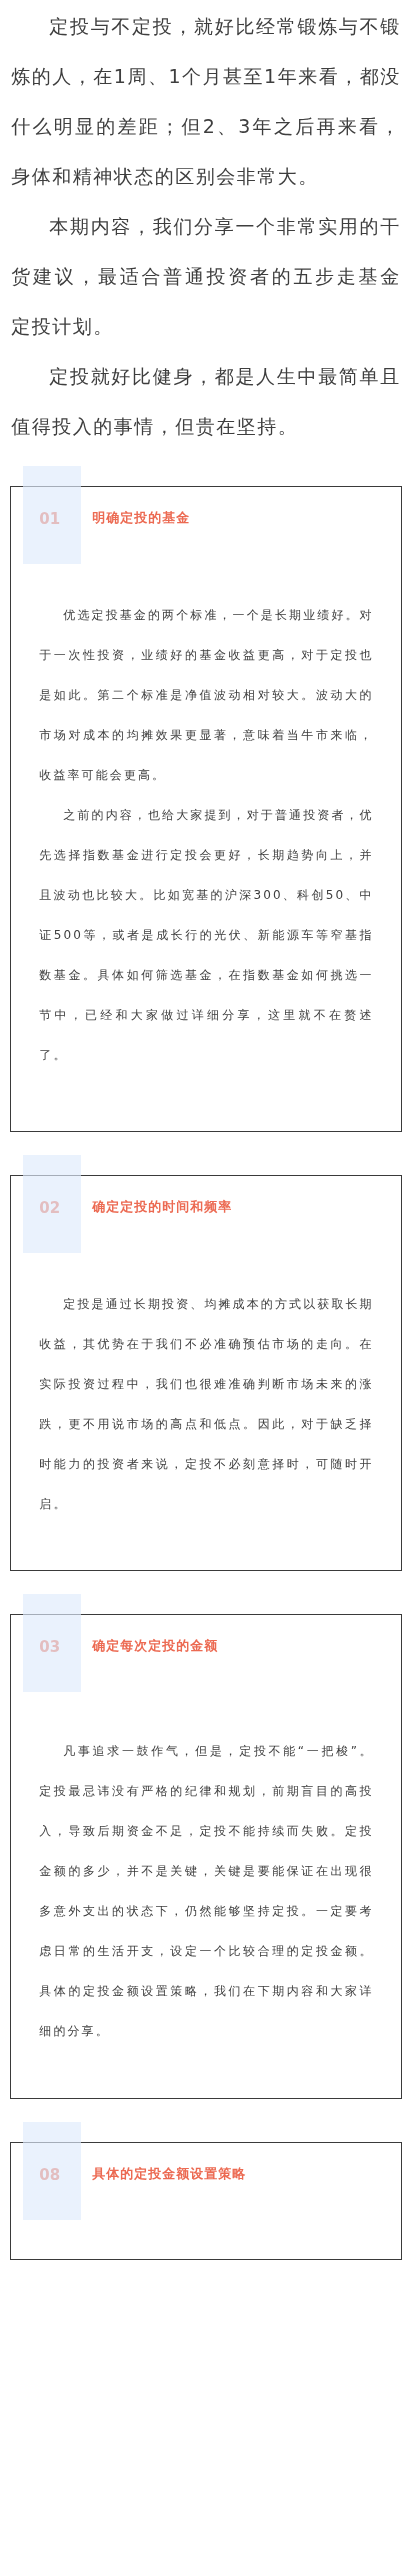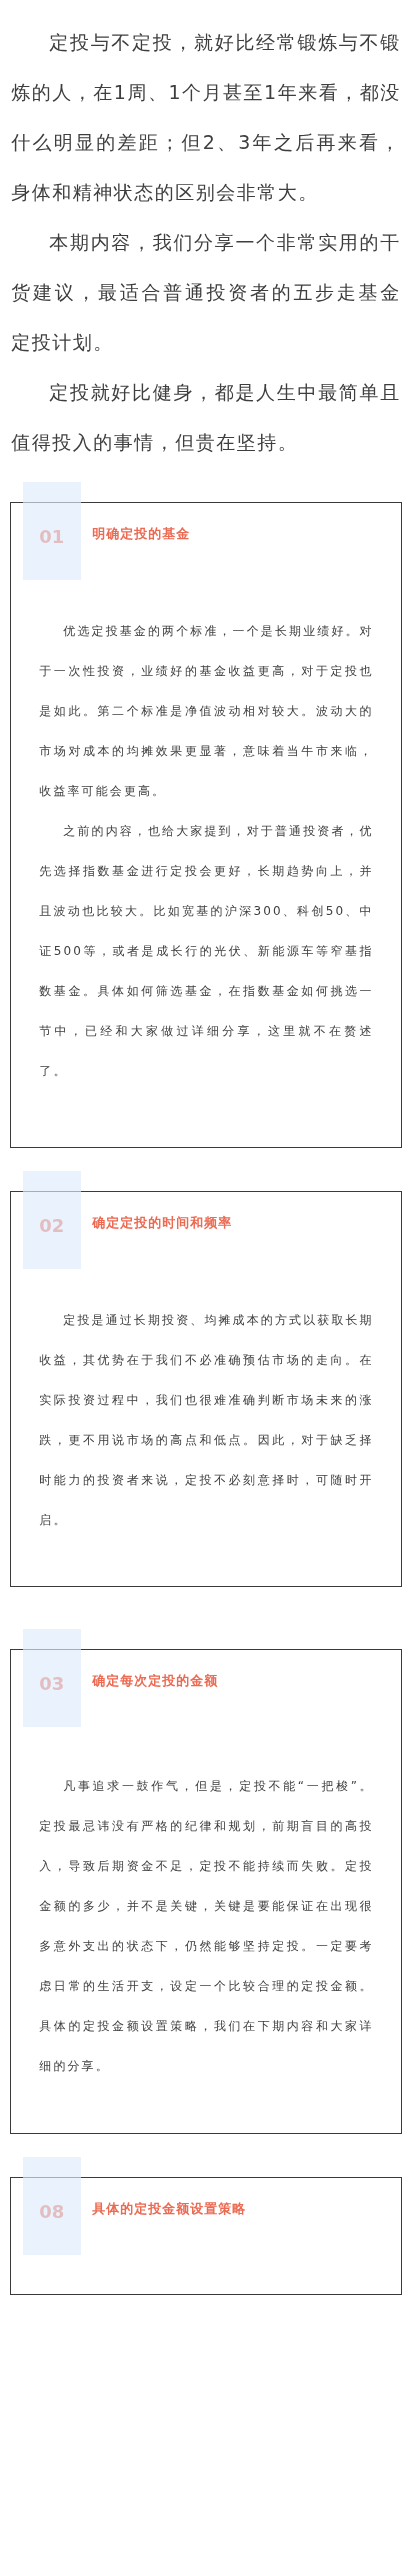--- a/index.html
+++ b/index.html
@@ -36,21 +36,21 @@
   }
   .box-head {
     position: relative;
     height: 77px;
     z-index: 3;
   }
   .num {
     position: absolute;
     left: 28px;
     top: 28px;
-    font-size: 18px;
+    font-size: 15px;
     font-weight: bold;
     color: #ec6a52;
     font-family: "DejaVu Sans", sans-serif;
     text-align: right;
   }
   .title {
     position: absolute;
     left: 81px;
     top: 25px;
     font-size: 13px;
@@ -64,21 +64,21 @@
     line-height: 40px;
     letter-spacing: 2.1px;
     text-indent: 2em;
     text-align: justify;
     color: #3e3e3e;
   }
 </style>
 </head>
 <body>
 
-<div class="intro" style="padding-top:17px;">
+<div class="intro" style="padding-top:1px;">
   <p>定投与不定投，就好比经常锻炼与不锻炼的人，在1周、1个月甚至1年来看，都没什么明显的差距；但2、3年之后再来看，身体和精神状态的区别会非常大。</p>
   <p>本期内容，我们分享一个非常实用的干货建议，最适合普通投资者的五步走基金定投计划。</p>
   <p>定投就好比健身，都是人生中最简单且值得投入的事情，但贵在坚持。</p>
 </div>
 
 <div class="section" style="margin-top:35px;">
   <div class="badge" style="top:-19.6px;"></div>
   <div class="box">
     <div class="box-head" style="height:108px;">
       <span class="num" style="top:23px;">01</span>
@@ -97,21 +97,21 @@
     <div class="box-head" style="height:108px;">
       <span class="num" style="top:23px;">02</span>
       <span class="title" style="top:21.6px;">确定定投的时间和频率</span>
     </div>
     <div class="box-body" style="padding-bottom:46px;">
       <p>定投是通过长期投资、均摊成本的方式以获取长期收益，其优势在于我们不必准确预估市场的走向。在实际投资过程中，我们也很难准确判断市场未来的涨跌，更不用说市场的高点和低点。因此，对于缺乏择时能力的投资者来说，定投不必刻意择时，可随时开启。</p>
     </div>
   </div>
 </div>
 
-<div class="section" style="margin-top:62px;">
+<div class="section" style="margin-top:43px;">
   <div class="badge" style="top:-19.6px;"></div>
   <div class="box">
     <div class="box-head" style="height:116px;">
       <span class="num" style="top:23px;">03</span>
       <span class="title" style="top:21.6px;">确定每次定投的金额</span>
     </div>
     <div class="box-body" style="padding-bottom:47px;">
       <p>凡事追求一鼓作气，但是，定投不能“一把梭”。定投最忌讳没有严格的纪律和规划，前期盲目的高投入，导致后期资金不足，定投不能持续而失败。定投金额的多少，并不是关键，关键是要能保证在出现很多意外支出的状态下，仍然能够坚持定投。一定要考虑日常的生活开支，设定一个比较合理的定投金额。具体的定投金额设置策略，我们在下期内容和大家详细的分享。</p>
     </div>
   </div>

